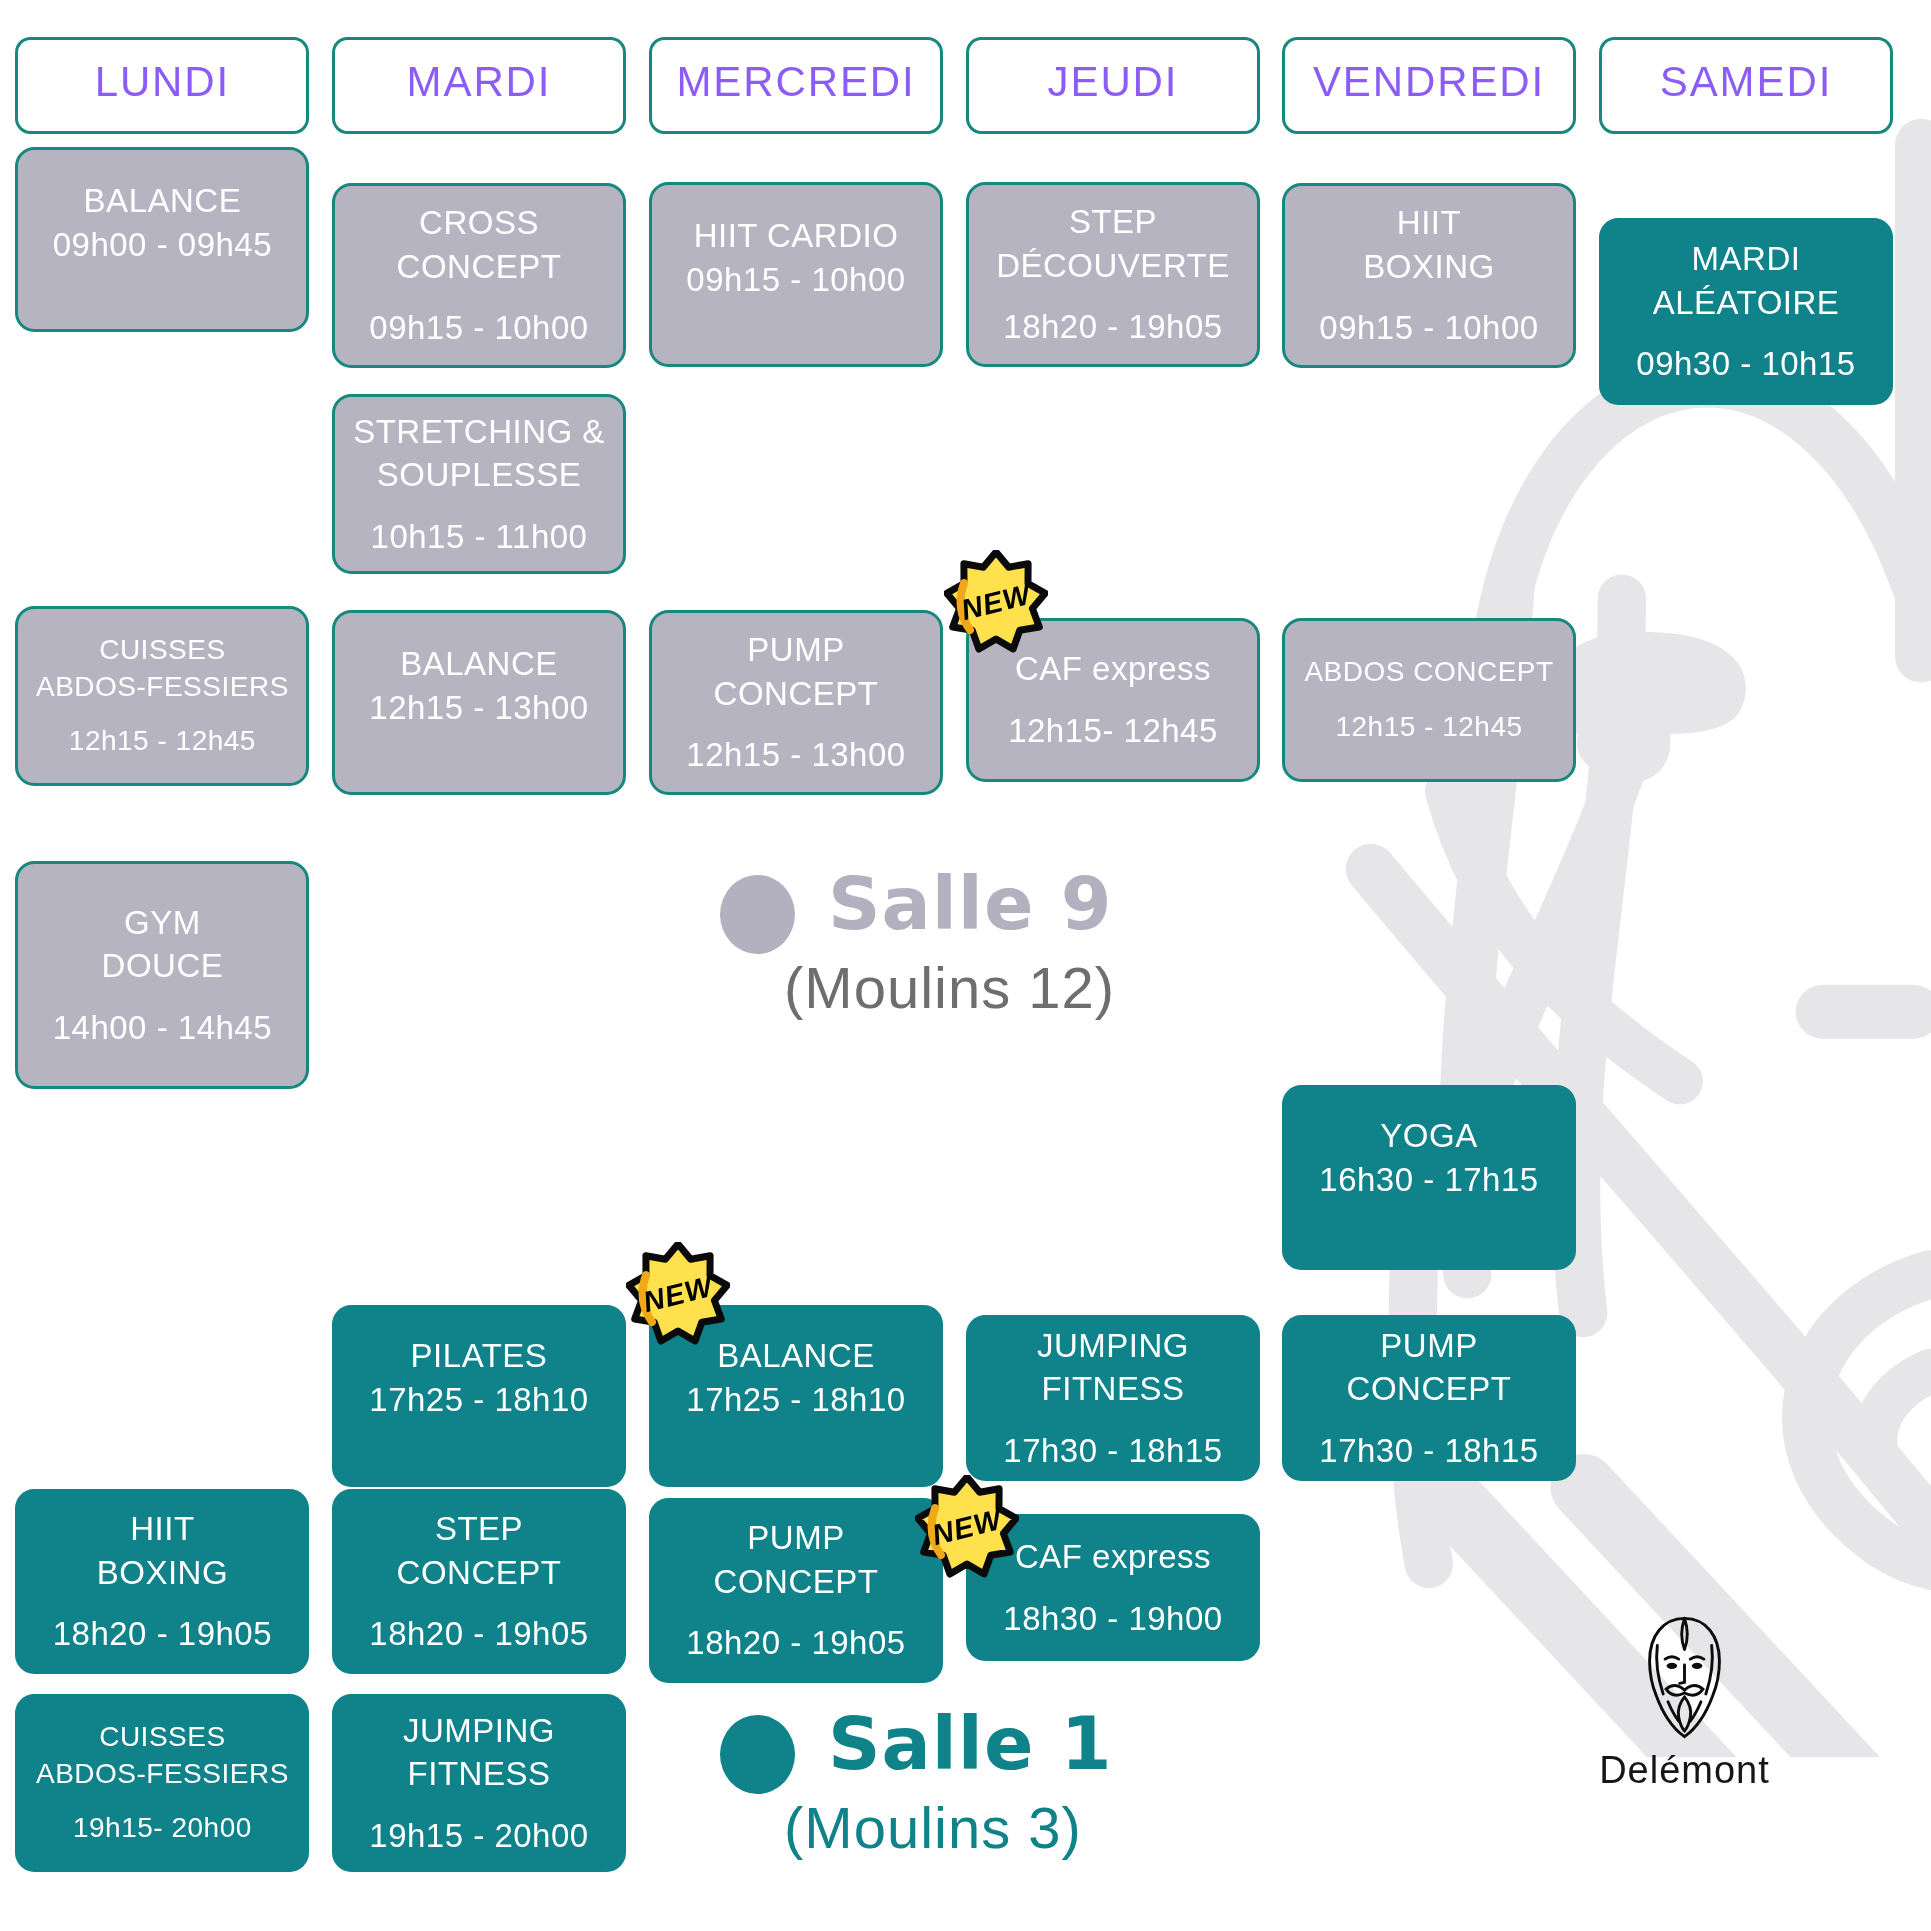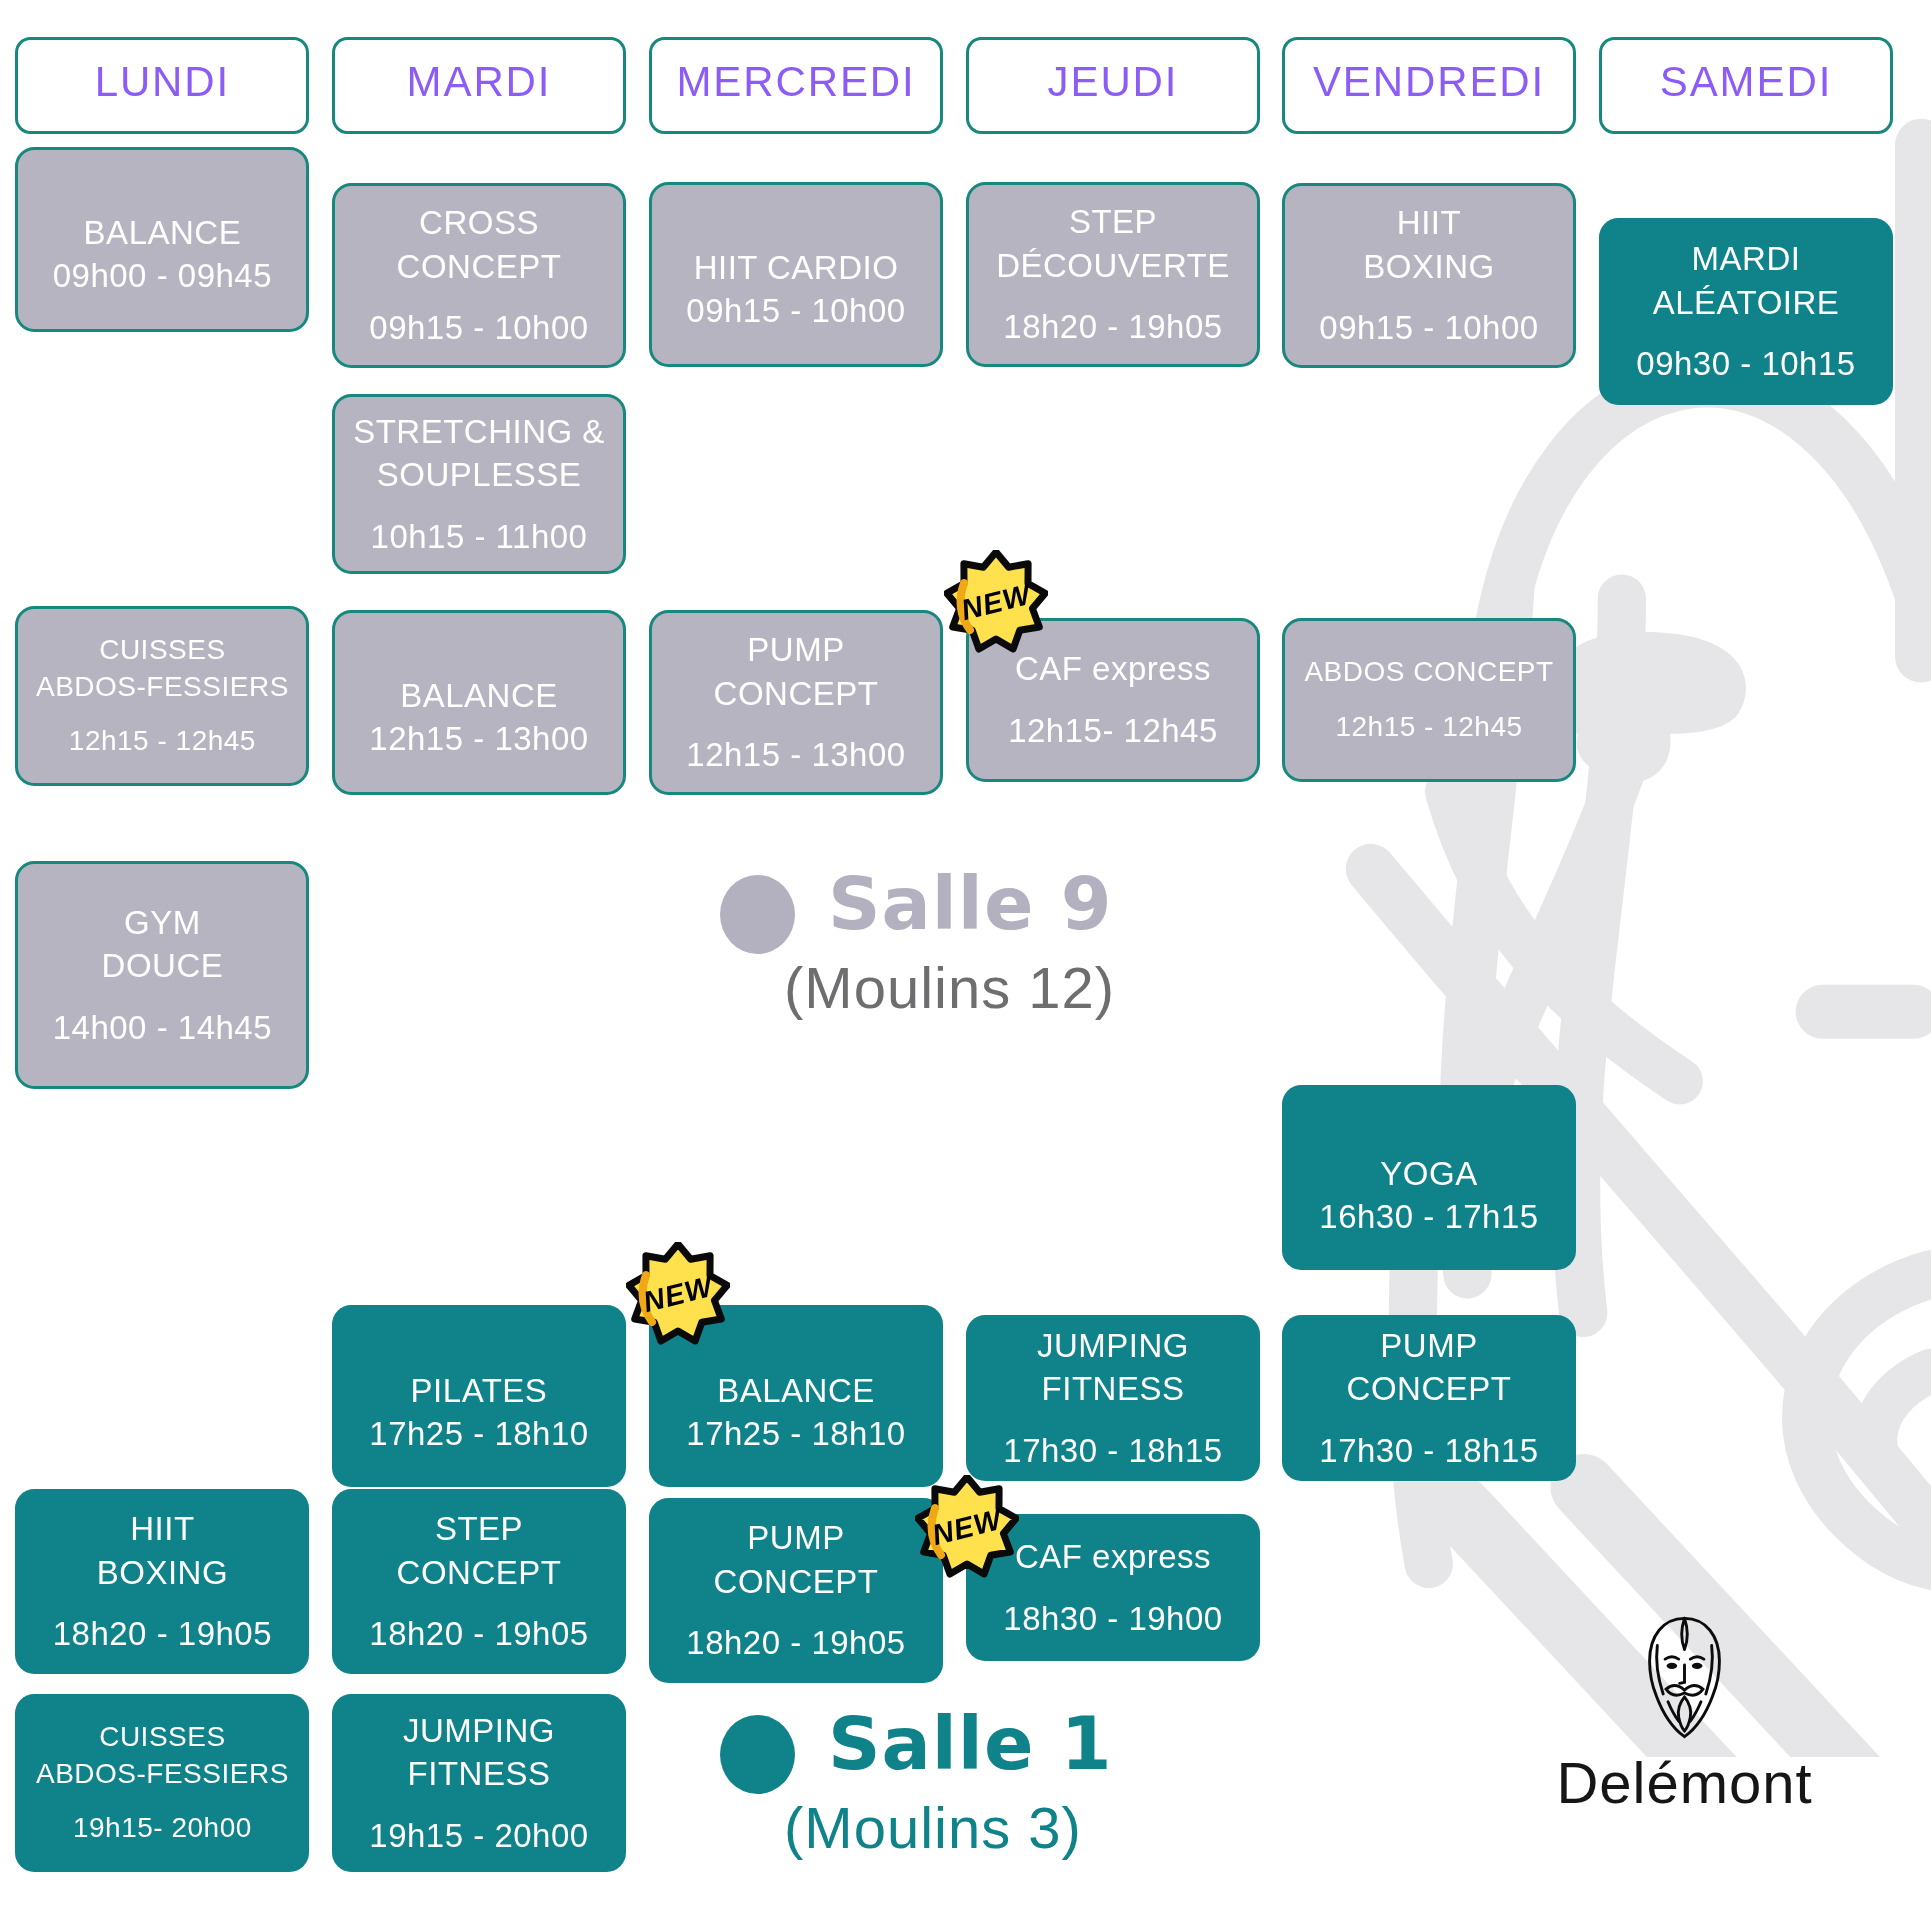--- a/index.html
+++ b/index.html
@@ -28,21 +28,21 @@
   
   .card{
     position:absolute;width:294px;border-radius:19.3px;color:#fff;
     display:flex;flex-direction:column;align-items:center;text-align:center;
     font-size:33px;letter-spacing:0.5px;line-height:1.32;z-index:2;
   }
   .card.gray{background:var(--gray-card);border:3.9px solid var(--teal-border)}
   .card.teal{background:var(--teal)}
   .card .title{white-space:pre-line}
   .card.center{justify-content:center;gap:18px;padding:9.7px 5.8px}
-  .card.spread{justify-content:flex-end;padding:29px 5.8px 31px}
+  .card.spread{justify-content:flex-start;padding:29px 5.8px 31px}
   .card.small{font-size:28px}
   
   .badge{position:absolute;width:104px;height:104px;z-index:5}
   .badge svg{position:absolute;inset:0}
   .badge .badge-text{
     position:absolute;inset:0;display:flex;align-items:center;justify-content:center;
     font-weight:bold;font-style:italic;font-size:29px;color:#000;
     transform:rotate(-14deg);letter-spacing:1px;
   }
   
@@ -59,21 +59,21 @@
   .room-loc.s2{left:784px;top:954px;color:var(--moulins-gray)}
   .room-loc.s1{left:784px;top:1794px;color:var(--teal)}
   
   .brand{position:absolute;left:1501px;top:1614px;width:367px;text-align:center;z-index:2}
   .brand .face{display:block;margin:0 auto 7.7px;width:97px;height:127px}
   .brand .brand-name{
     font-family:"Liberation Serif", serif;font-weight:bold;font-size:50px;
     letter-spacing:8.7px;color:#111;white-space:nowrap;
   }
   .brand .reg{font-size:17.4px;vertical-align:super;letter-spacing:0}
-  .brand .brand-city{font-size:58px;color:#161616;letter-spacing:1px;margin-top:2px}
+  .brand .brand-city{font-size:38px;color:#161616;letter-spacing:1px;margin-top:2px}
 </style>
 </head>
 <body>
 
 <svg class="watermark" viewBox="0 0 880 1760" fill="none" stroke="#e6e5e8" stroke-linecap="round">
   <path d="M 430 610 C 480 280, 760 230, 870 560" stroke-width="52"></path>
   <path d="M 870 90 L 870 620" stroke-width="54"></path>
   <path d="M 445 540 C 430 800, 380 1000, 400 1260" stroke-width="50"></path>
   <path d="M 560 560 C 560 820, 490 1050, 520 1300" stroke-width="50"></path>
   <path d="M 345 1100 C 350 1250, 330 1400, 360 1560" stroke-width="50"></path>

